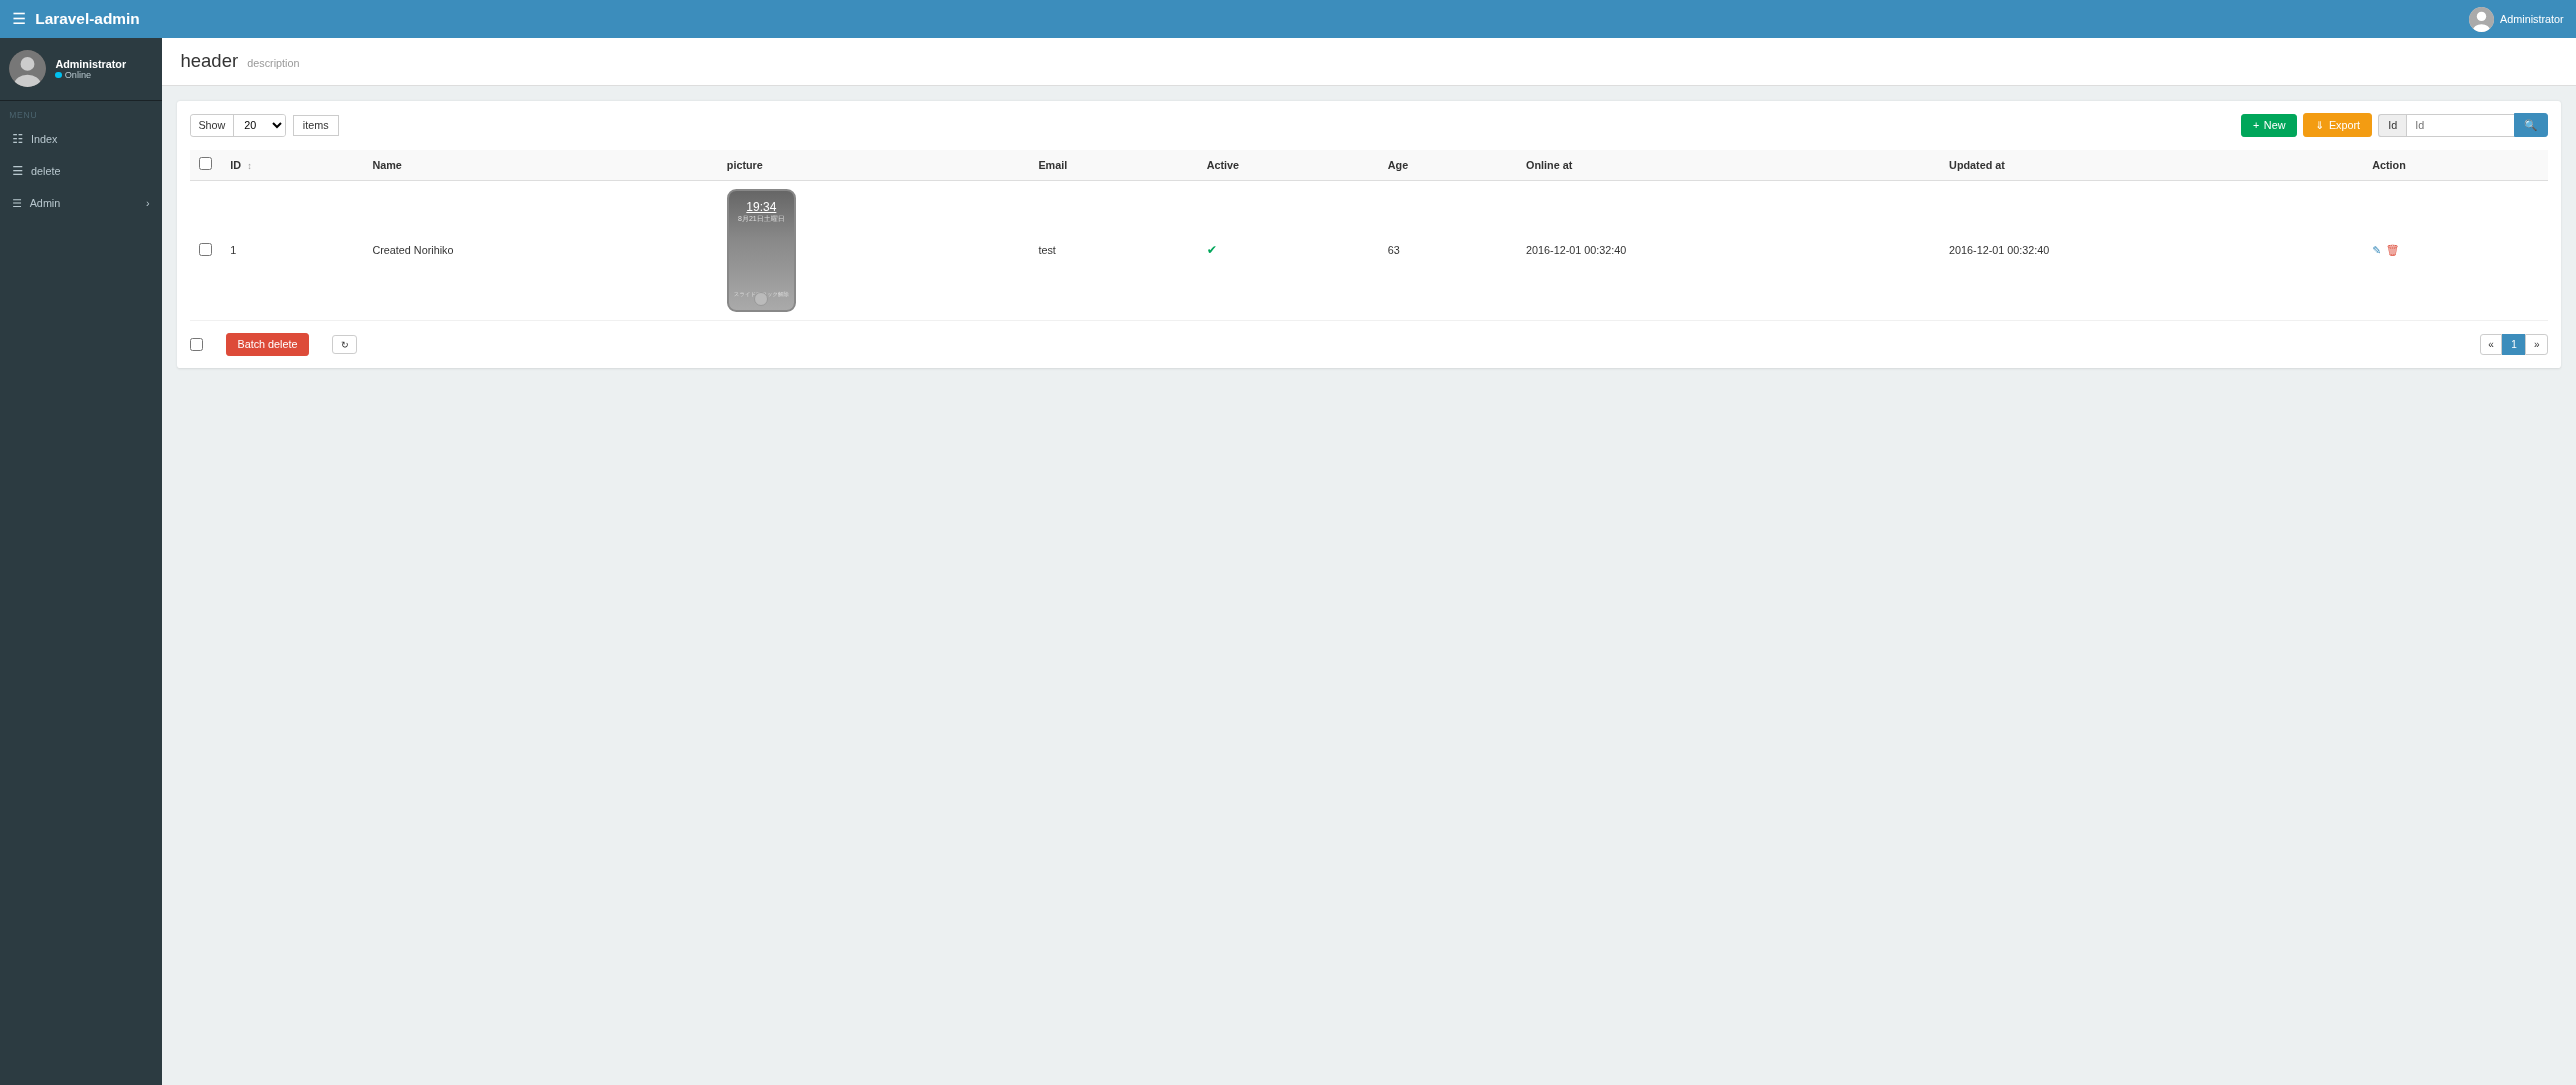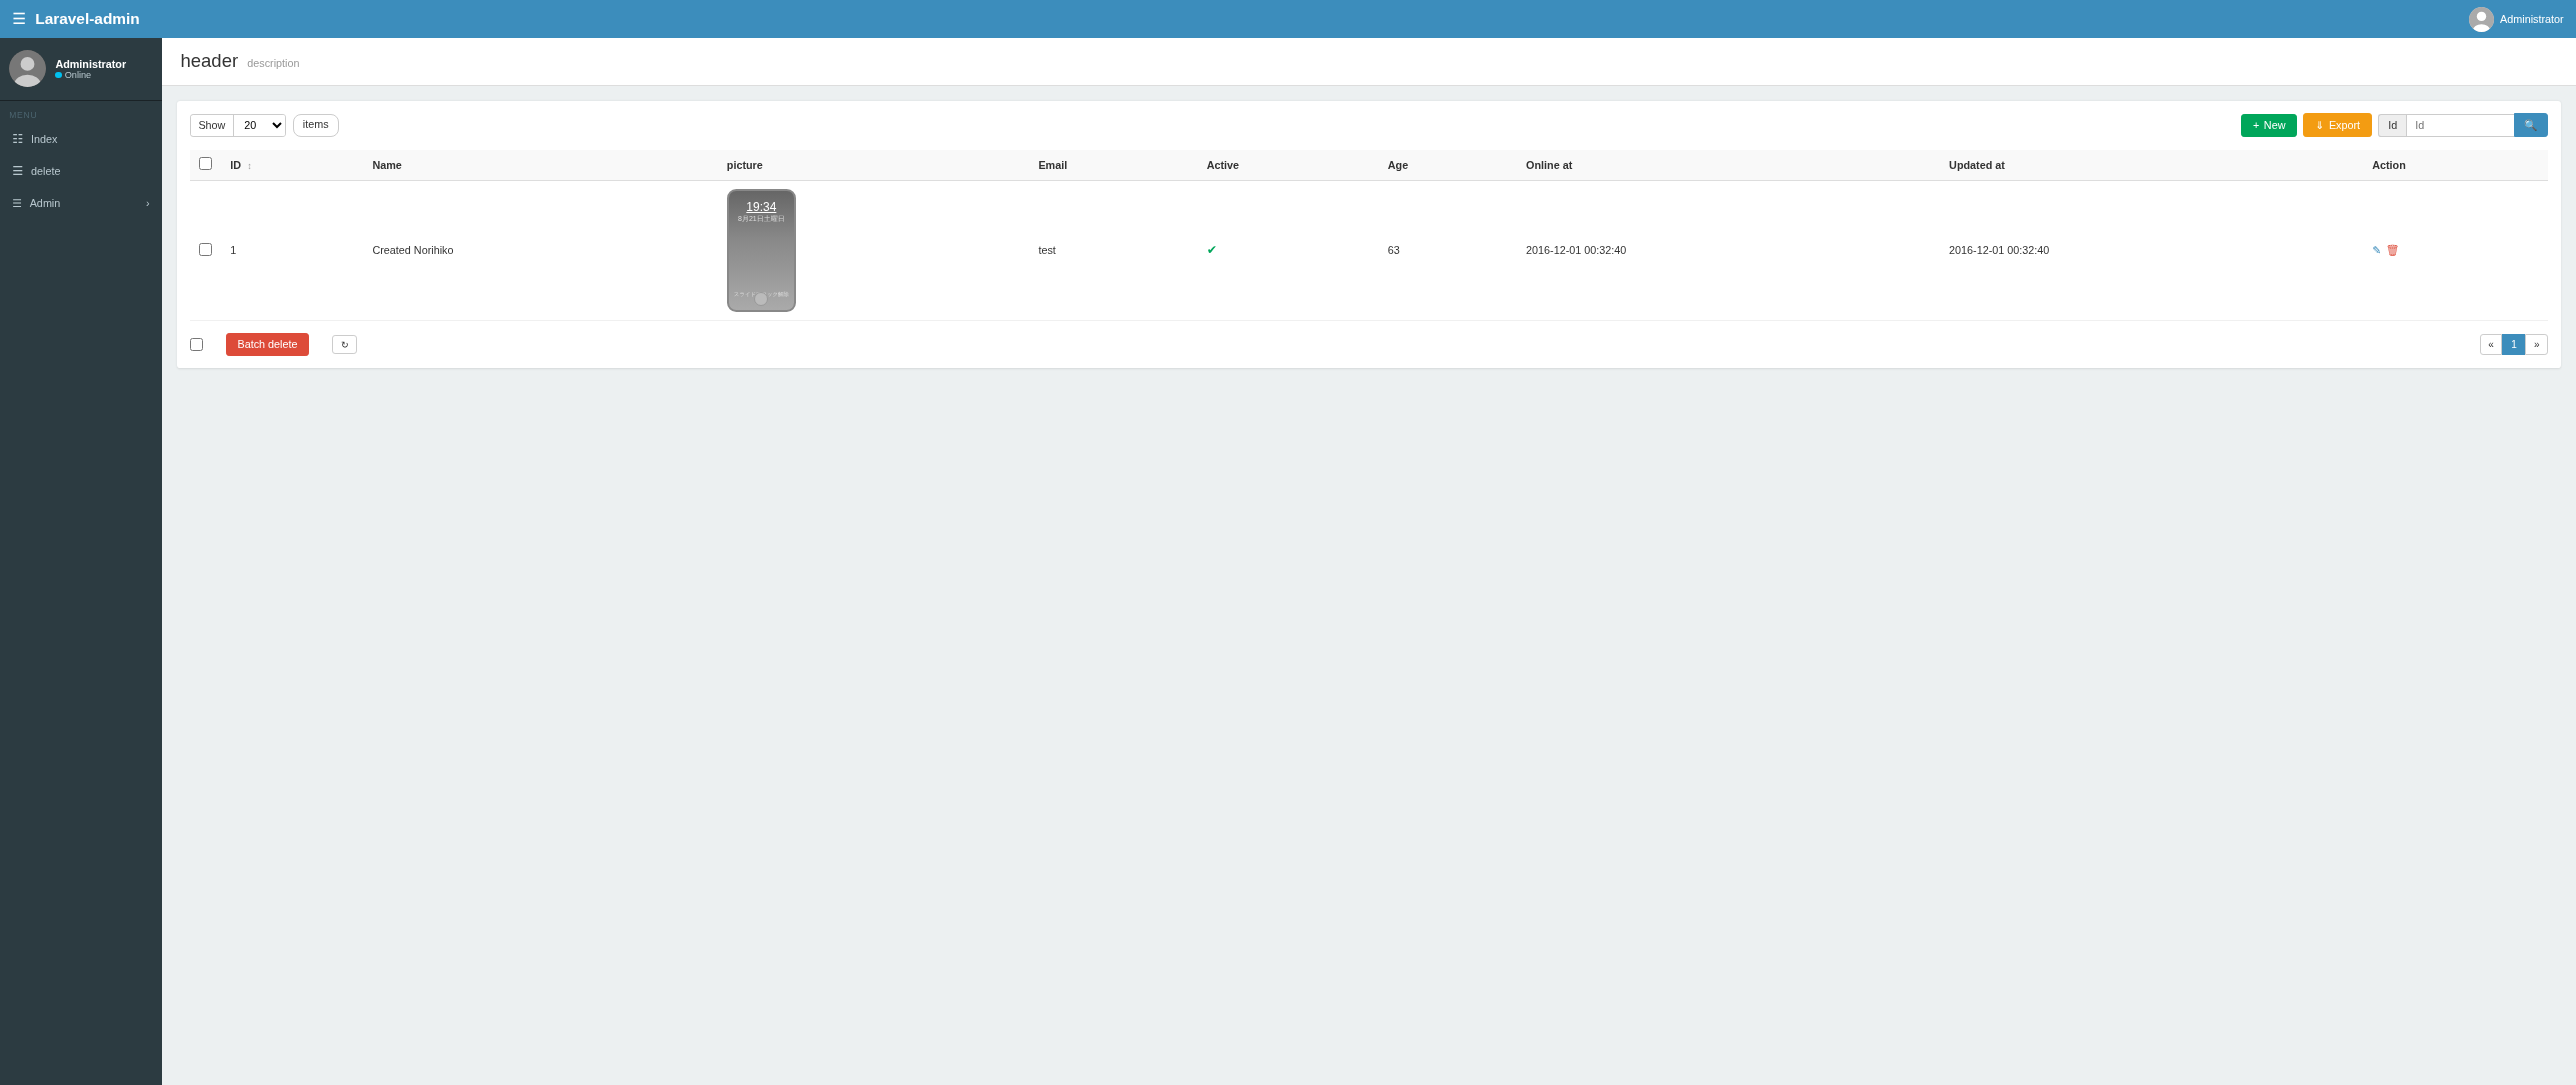--- a/index.html
+++ b/index.html
@@ -136,21 +136,21 @@
       padding: 12.3px;
     }
 
     
     .toolbar {
       display: flex;
       justify-content: space-between;
       align-items: center;
       margin-bottom: 12.3px;
     }
-    .toolbar-left { display: flex; gap: 6.2px; }
+    .toolbar-left { display: flex; align-items: center; gap: 6.2px; }
     .toolbar-right { display: flex; align-items: center; gap: 6.2px; }
 
     .btn {
       display: inline-flex; align-items: center; gap: 4.6px;
       padding: 4.6px 10.8px;
       border: 0.8px solid transparent;
       border-radius: 3.1px;
       cursor: pointer;
       font-size: 10.8px;
       font-weight: 400;
@@ -196,21 +196,21 @@
       background: #fff;
       border: none;
       border-left: 0.8px solid #ccc;
       font-size: 10.8px;
       cursor: pointer;
     }
     .items-label {
       padding: 3.8px 9.2px;
       background: #fff;
       border: 0.8px solid #ccc;
-      border-radius: 8px;
+      border-radius: 0;
       font-size: 10.8px;
       color: #333;
     }
 
     
     .search-group {
       display: flex; align-items: center; gap: 0;
     }
     .search-label {
       padding: 4.6px 9.2px;

